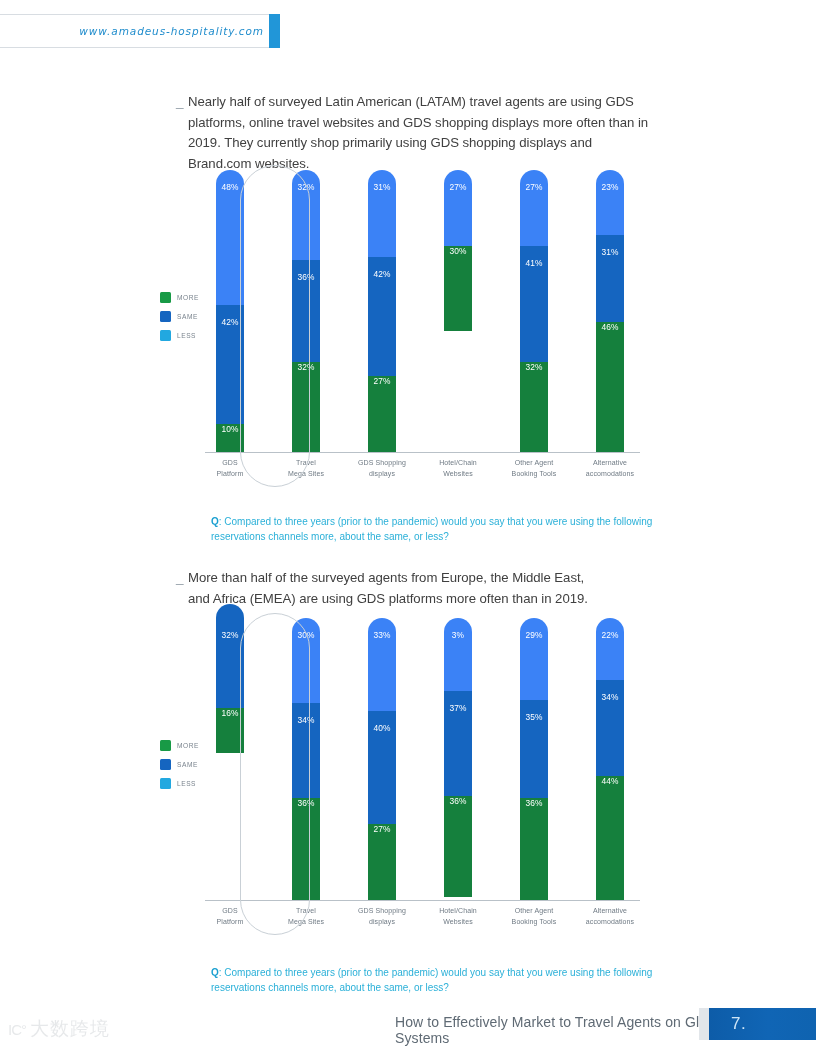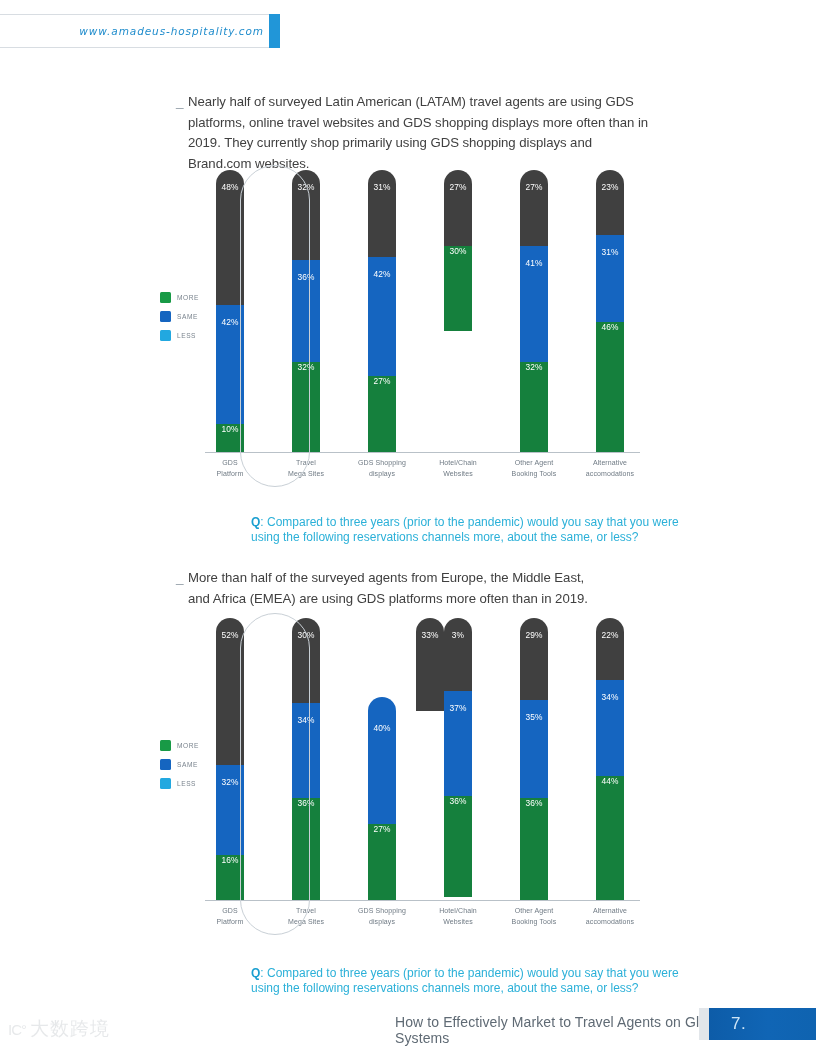--- a/index.html
+++ b/index.html
@@ -157,21 +157,21 @@
   }
   .seg .val {
     font-size: 8.4px;
     color: #ffffff;
     font-weight: 400;
     letter-spacing: 0.1px;
     margin-top: 12px;
     white-space: nowrap;
   }
   .seg.last .val { margin-top: 0; }
-  .seg-green { background: #404040; z-index: 3; }
+  .seg-green { background: #3b82f6; z-index: 3; }
   .seg-navy  { background: #1565c0; z-index: 2; margin-top: -14px; padding-top: 14px; }
   .seg-light { background: #15803d; z-index: 1; margin-top: -14px; padding-top: 14px; }
 
   .tick-labels {
     position: absolute;
     left: 0;
     top: 288px;
     width: 440px;
     display: flex;
     justify-content: space-between;
@@ -193,25 +193,24 @@
     height: 322px;
     border: 1px solid #c9d0d6;
     border-radius: 35px;
     z-index: 5;
     pointer-events: none;
   }
 
   
   .question {
     position: absolute;
-    font-size: 12px;
+    font-size: 10px;
     line-height: 14.8px;
     color: #2bb0d8;
     width: 450px;
-    margin-left: 40px;
   }
   .question .q-mark {
     font-weight: bold;
     color: #1a9fd0;
   }
   .question .q-body { display: inline; }
   #question-1 { left: 211px; top: 515px; }
   #question-2 { left: 211px; top: 966px; }
 
   
@@ -413,23 +412,20 @@
       </div>
       <div class="legend-row">
         <span class="legend-swatch" style="background:#22a8e0"></span>
         <span class="legend-label">LESS</span>
       </div>
     </div>
     <div class="plot">
       <div class="bars">
           <div class="bar-col">
             <div class="bar-stack">
-              <div class="seg seg-green" style="height: 146.64px;">
-                <span class="val">52%</span>
-              </div>
               <div class="seg seg-navy" style="height: 104.24px;">
                 <span class="val">32%</span>
               </div>
               <div class="seg seg-light last" style="height: 59.12px;">
                 <span class="val">16%</span>
               </div>
             </div>
           </div>
           <div class="bar-col">
             <div class="bar-stack">
@@ -439,21 +435,21 @@
               <div class="seg seg-navy" style="height: 109.88px;">
                 <span class="val">34%</span>
               </div>
               <div class="seg seg-light last" style="height: 115.52px;">
                 <span class="val">36%</span>
               </div>
             </div>
           </div>
           <div class="bar-col">
             <div class="bar-stack">
-              <div class="seg seg-green" style="height: 93.06px; margin-left: 48px;">
+              <div class="seg seg-green" style="height: 93.06px;">
                 <span class="val">33%</span>
               </div>
               <div class="seg seg-navy" style="height: 126.8px;">
                 <span class="val">40%</span>
               </div>
               <div class="seg seg-light last" style="height: 90.14px;">
                 <span class="val">27%</span>
               </div>
             </div>
           </div>

